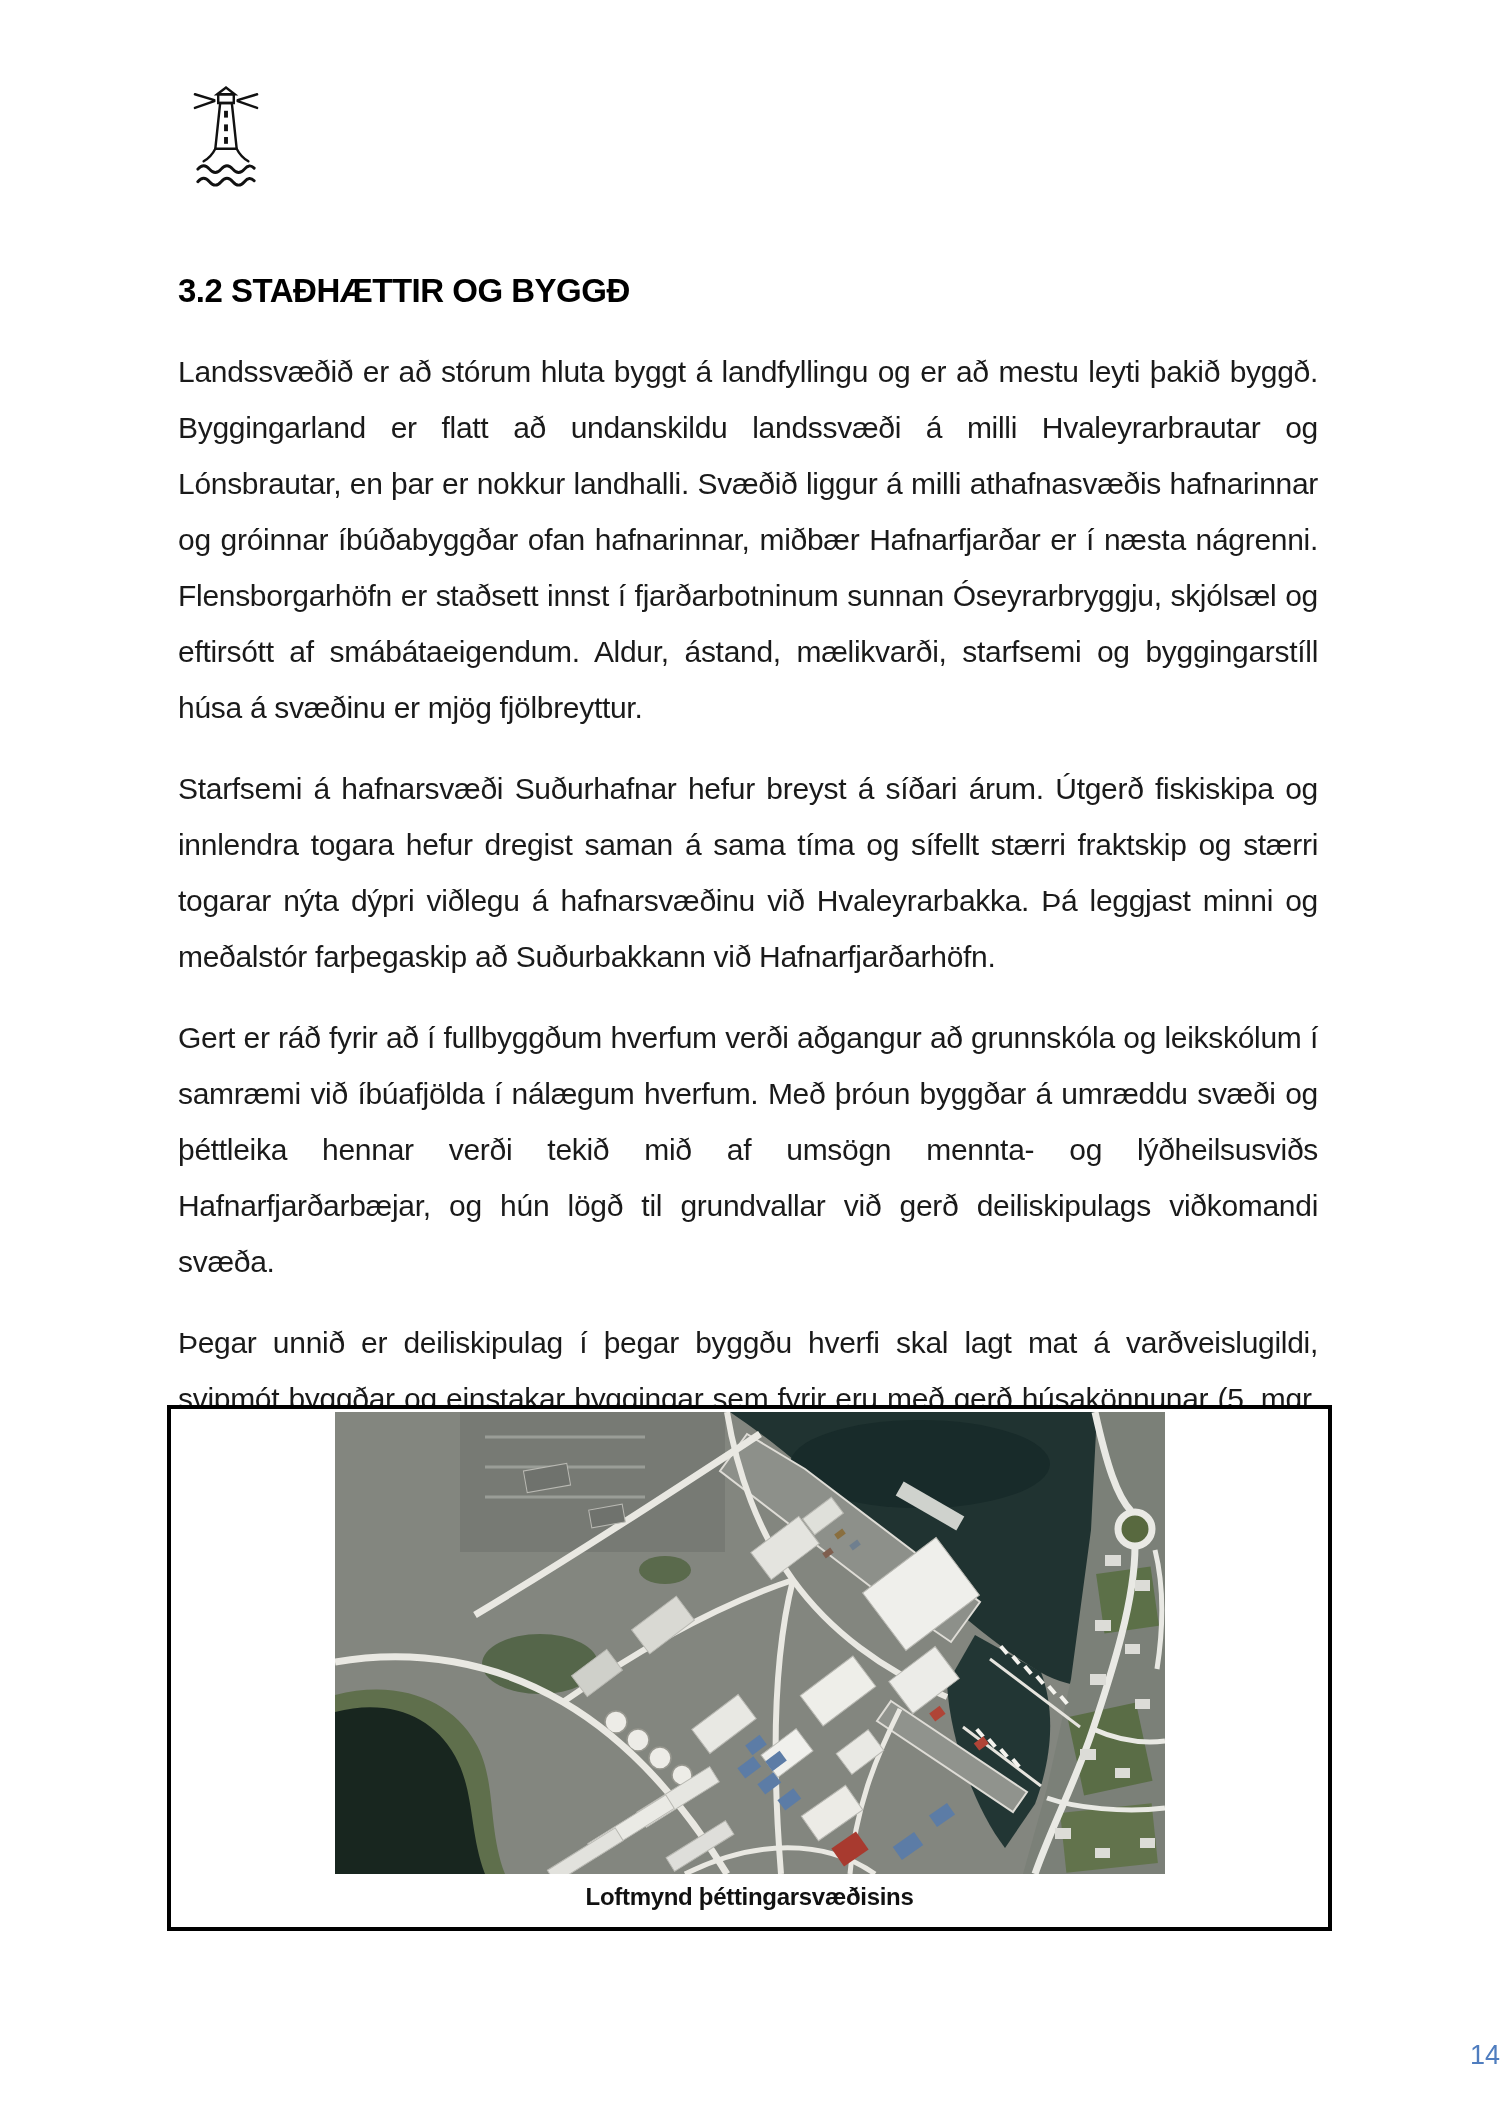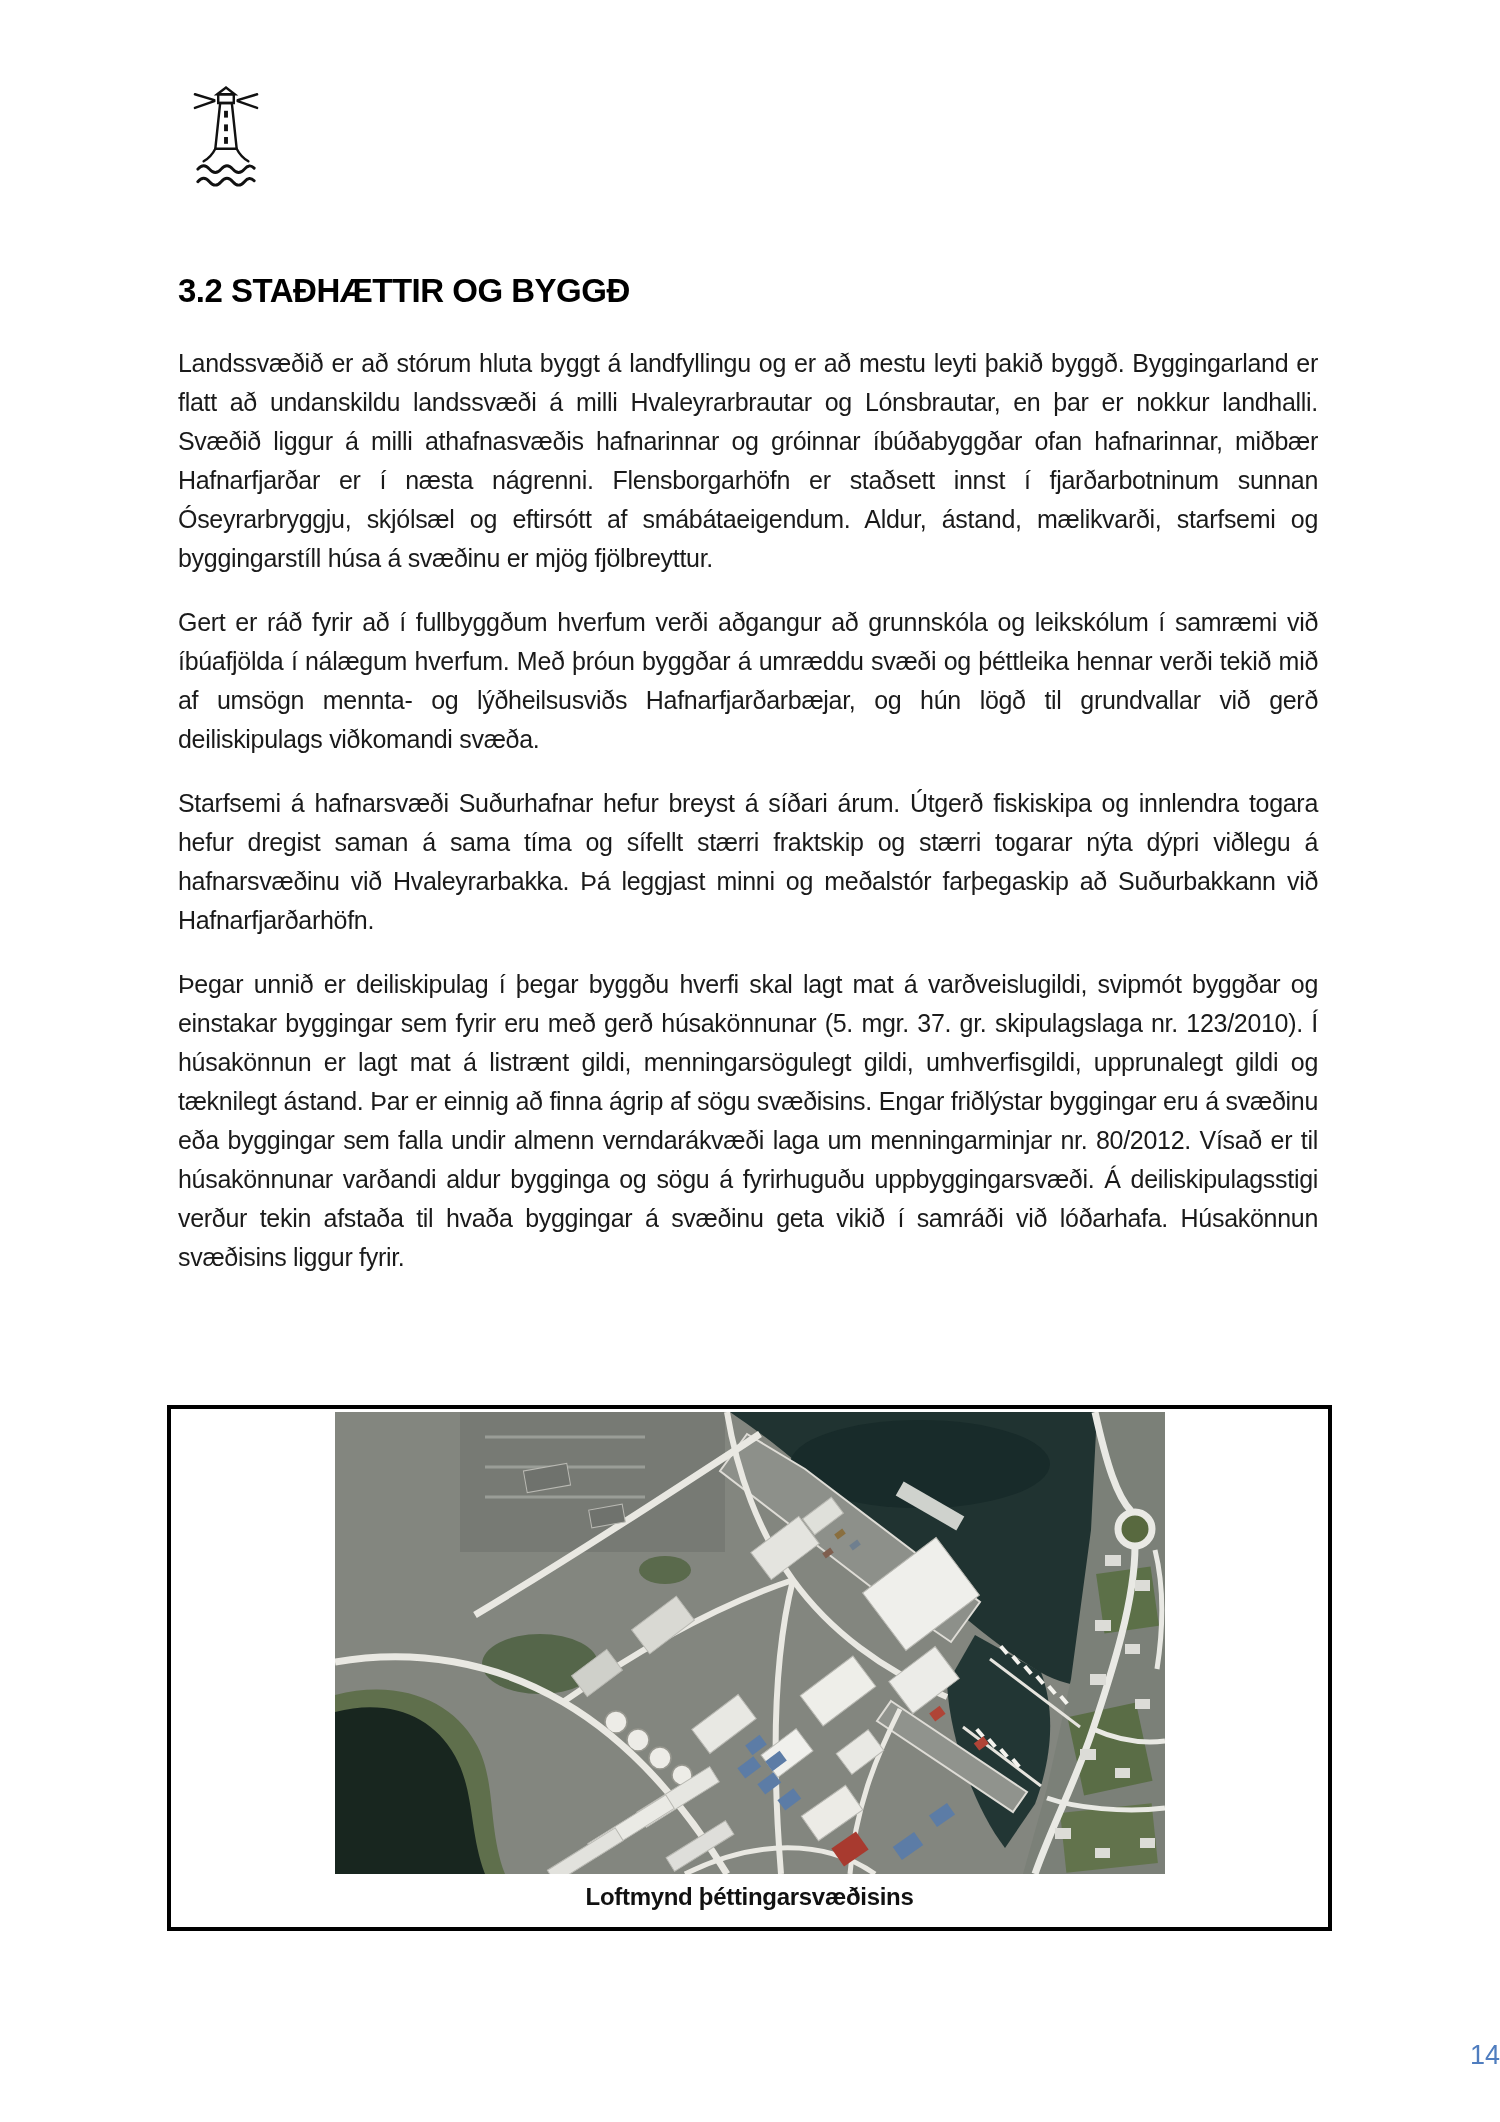--- a/index.html
+++ b/index.html
@@ -25,22 +25,22 @@
     width: 1140px;
   }
   .heading {
     font-size: 33px;
     font-weight: 700;
     color: #000000;
     letter-spacing: -0.5px;
     margin: 0 0 34px 0;
   }
   .body-par {
-    font-size: 25px;
-    line-height: 39px;
+    font-size: 30px;
+    line-height: 56px;
     letter-spacing: -0.3px;
     color: #1a1a1a;
     text-align: justify;
     margin: 0 0 25px 0;
   }
   .figure-frame {
     position: absolute;
     left: 167px;
     top: 1405px;
     width: 1165px;
@@ -98,22 +98,22 @@
     <rect x="33" y="41" width="4" height="7" fill="#111111" stroke="none"></rect>
     <rect x="33" y="54" width="4" height="7" fill="#111111" stroke="none"></rect>
     <path d="M24,66 C21,72 17,76 12,79 M46,66 C49,72 53,76 58,79"></path>
     <path d="M6,87 q6,-7 12,0 q6,7 12,0 q6,-7 12,0 q6,7 12,0 q5,-6 10,-1" stroke-width="3"></path>
     <path d="M6,100 q6,-7 12,0 q6,7 12,0 q6,-7 12,0 q6,7 12,0 q5,-6 10,-1" stroke-width="3"></path>
   </svg>
 
   <div class="content">
     <div class="heading">3.2 STAÐHÆTTIR OG BYGGÐ</div>
     <p class="body-par">Landssvæðið er að stórum hluta byggt á landfyllingu og er að mestu leyti þakið byggð. Byggingarland er flatt að undanskildu landssvæði á milli Hvaleyrarbrautar og Lónsbrautar, en þar er nokkur landhalli. Svæðið liggur á milli athafnasvæðis hafnarinnar og gróinnar íbúðabyggðar ofan hafnarinnar, miðbær Hafnarfjarðar er í næsta nágrenni. Flensborgarhöfn er staðsett innst í fjarðarbotninum sunnan Óseyrarbryggju, skjólsæl og eftirsótt af smábátaeigendum. Aldur, ástand, mælikvarði, starfsemi og byggingarstíll húsa á svæðinu er mjög fjölbreyttur.</p>
+    <p class="body-par">Starfsemi á hafnarsvæði Suðurhafnar hefur breyst á síðari árum. Útgerð fiskiskipa og innlendra togara hefur dregist saman á sama tíma og sífellt stærri fraktskip og stærri togarar nýta dýpri viðlegu á hafnarsvæðinu við Hvaleyrarbakka. Þá leggjast minni og meðalstór farþegaskip að Suðurbakkann við Hafnarfjarðarhöfn.</p>
     <p class="body-par">Gert er ráð fyrir að í fullbyggðum hverfum verði aðgangur að grunnskóla og leikskólum í samræmi við íbúafjölda í nálægum hverfum. Með þróun byggðar á umræddu svæði og þéttleika hennar verði tekið mið af umsögn mennta- og lýðheilsusviðs Hafnarfjarðarbæjar, og hún lögð til grundvallar við gerð deiliskipulags viðkomandi svæða.</p>
-    <p class="body-par">Starfsemi á hafnarsvæði Suðurhafnar hefur breyst á síðari árum. Útgerð fiskiskipa og innlendra togara hefur dregist saman á sama tíma og sífellt stærri fraktskip og stærri togarar nýta dýpri viðlegu á hafnarsvæðinu við Hvaleyrarbakka. Þá leggjast minni og meðalstór farþegaskip að Suðurbakkann við Hafnarfjarðarhöfn.</p>
     <p class="body-par">Þegar unnið er deiliskipulag í þegar byggðu hverfi skal lagt mat á varðveislugildi, svipmót byggðar og einstakar byggingar sem fyrir eru með gerð húsakönnunar (5. mgr. 37. gr. skipulagslaga nr. 123/2010).  Í húsakönnun er lagt mat á listrænt gildi, menningarsögulegt gildi, umhverfisgildi, upprunalegt gildi og tæknilegt ástand. Þar er einnig að finna ágrip af sögu svæðisins. Engar friðlýstar byggingar eru á svæðinu eða byggingar sem falla undir almenn verndarákvæði laga um menningarminjar nr. 80/2012. Vísað er til húsakönnunar varðandi aldur bygginga og sögu á fyrirhuguðu uppbyggingarsvæði. Á deiliskipulagsstigi verður tekin afstaða til hvaða byggingar á svæðinu geta vikið í samráði við lóðarhafa. Húsakönnun svæðisins liggur fyrir.</p>
   </div>
 
   <div class="figure-frame">
     <svg class="photo" viewBox="0 0 830 462" preserveAspectRatio="none">
 
       <rect width="830" height="462" fill="#83867f"></rect>
       <rect x="125" y="0" width="265" height="140" fill="#777a74"></rect>
       <path d="M150,25 h160 M150,55 h160 M150,85 h160" stroke="#9a9d97" stroke-width="3"></path>
 

